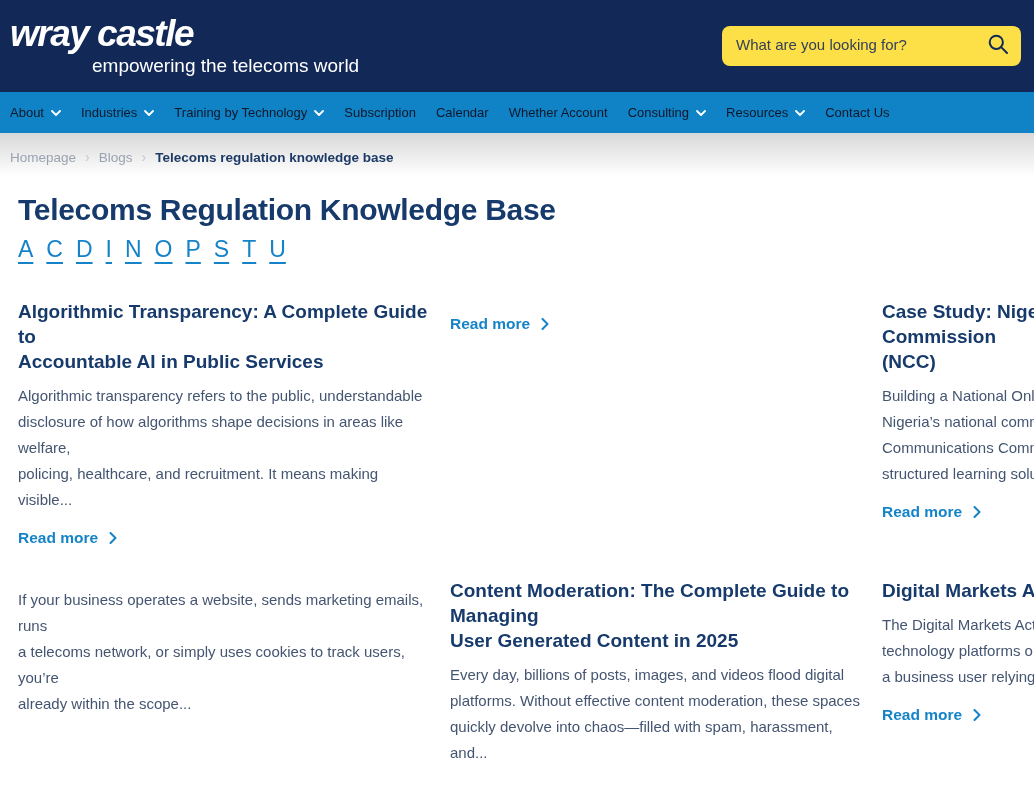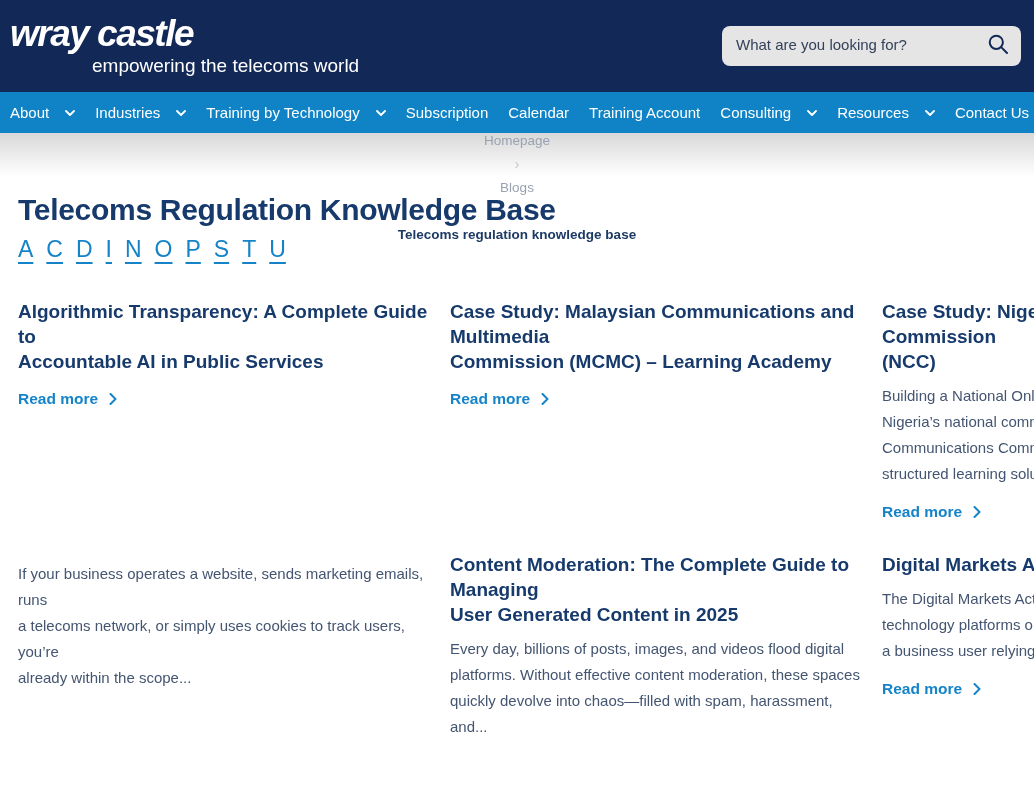--- a/index.html
+++ b/index.html
@@ -6,39 +6,39 @@
   html,body { width:1034px; height:790px; overflow:hidden; background:#fff;
               font-family:"Liberation Sans", sans-serif; }
 
   
   .header { height:92px; background:#122857; display:flex; align-items:center;
             padding:0 13px 0 10px; }
   .logo { cursor:pointer; }
   .logo-title { color:#fff; font-size:37px; font-weight:bold; letter-spacing:-1.5px;
                 line-height:1.05;font-style:italic; }
   .logo-tagline { color:#fff; font-size:19px; margin-left:82px; margin-top:1px; }
-  .search-box { margin-left:auto; width:299px; height:40px; background:#e5e5e5;
+  .search-box { margin-left:auto; width:299px; height:40px; background:#fde047;
                 border-radius:8px; display:flex; align-items:center;
                 padding:0 10px 4px 14px; }
   .search-input { border:none; outline:none; flex:1; font-size:15px; color:#223048;
                   background:transparent; font-family:inherit; min-width:0; }
   .search-input::placeholder { color:#35415a; opacity:1; }
   .search-btn { background:none; border:none; cursor:pointer; display:flex;
                 align-items:center; padding:2px; }
 
   
   .nav { height:41px; background:#0F83C5; display:flex; align-items:center;
          gap:20px; padding:0 10px; }
-  .nav-item { color:#ffffff; font-size:15px; display:flex; align-items:center;
-              gap:16px; white-space:nowrap; cursor:pointer; }
+  .nav-item { color:#0f172a; font-size:13px; display:flex; align-items:center;
+              gap:7px; white-space:nowrap; cursor:pointer; }
 
   
   .crumb-band { height:48px; background:linear-gradient(#d8d8d8, #fefefe 88%, #fff);
                 display:flex; align-items:center; gap:9px; padding:0 10px;
-                font-size:13.5px;flex-direction:column; }
+                font-size:13.5px; }
   .crumb-link { color:#9aa2b1; cursor:pointer; }
   .crumb-sep { color:#c3c7cf; font-size:14px; line-height:1; }
   .crumb-current { color:#1d3a66; font-weight:bold; }
 
   
   .main { padding-left:18px; }
   .page-title { font-size:30px; font-weight:bold; color:#173A6C; margin-top:12px;
                 letter-spacing:-0.3px; }
   .letters { margin-top:9px; display:flex; gap:13px; }
   .letter { color:#1583C8; font-size:23px; text-decoration:underline;
@@ -101,21 +101,21 @@
         </svg>
     </span>
   </div>
   <div class="nav-item">
     <span>Subscription</span>
   </div>
   <div class="nav-item">
     <span>Calendar</span>
   </div>
   <div class="nav-item">
-    <span>Training Account</span>
+    <span>Whether Account</span>
   </div>
   <div class="nav-item">
     <span>Consulting</span>
     <span style="display:flex;">
       <svg width="10" height="6" viewBox="0 0 10 6">
           <polyline points="1,1 5,5 9,1" fill="none" stroke="#fff" stroke-width="1.8" stroke-linecap="round" stroke-linejoin="round"></polyline>
         </svg>
     </span>
   </div>
   <div class="nav-item">
@@ -153,33 +153,34 @@
     <a class="letter">S</a>
     <a class="letter">T</a>
     <a class="letter">U</a>
   </div>
 
   <div class="grid">
 
     <div class="card">
       <div class="card-title">Algorithmic Transparency: A Complete Guide to
 Accountable AI in Public Services</div>
-      <div class="read-more">
-        <span>Read more</span>
-        <span style="display:flex;">
-          <svg width="8" height="12" viewBox="0 0 8 12">
-              <polyline points="1.5,1 6.5,6 1.5,11" fill="none" stroke="#1583C8" stroke-width="2" stroke-linecap="round" stroke-linejoin="round"></polyline>
-            </svg>
-        </span>
-      </div>
-    </div>
-
-    <div class="card">
-      <div class="card-title">Case Study: Malaysian Communications and Multimedia
-Commission (MCMC) – Learning Academy</div>
+      <div class="card-excerpt">Algorithmic transparency refers to the public, understandable
+disclosure of how algorithms shape decisions in areas like welfare,
+policing, healthcare, and recruitment. It means making visible...</div>
+      <div class="read-more">
+        <span>Read more</span>
+        <span style="display:flex;">
+          <svg width="8" height="12" viewBox="0 0 8 12">
+              <polyline points="1.5,1 6.5,6 1.5,11" fill="none" stroke="#1583C8" stroke-width="2" stroke-linecap="round" stroke-linejoin="round"></polyline>
+            </svg>
+        </span>
+      </div>
+    </div>
+
+    <div class="card">
       <div class="read-more">
         <span>Read more</span>
         <span style="display:flex;">
           <svg width="8" height="12" viewBox="0 0 8 12">
               <polyline points="1.5,1 6.5,6 1.5,11" fill="none" stroke="#1583C8" stroke-width="2" stroke-linecap="round" stroke-linejoin="round"></polyline>
             </svg>
         </span>
       </div>
     </div>
 

